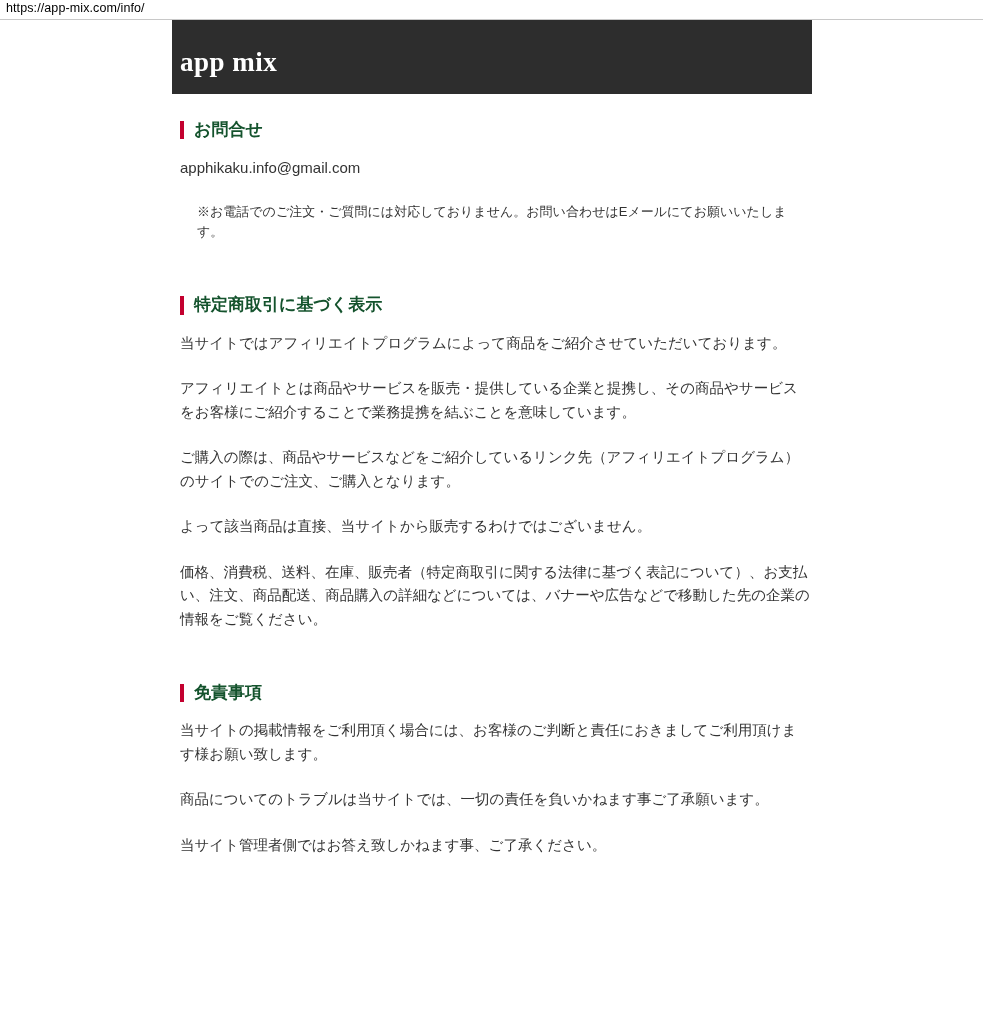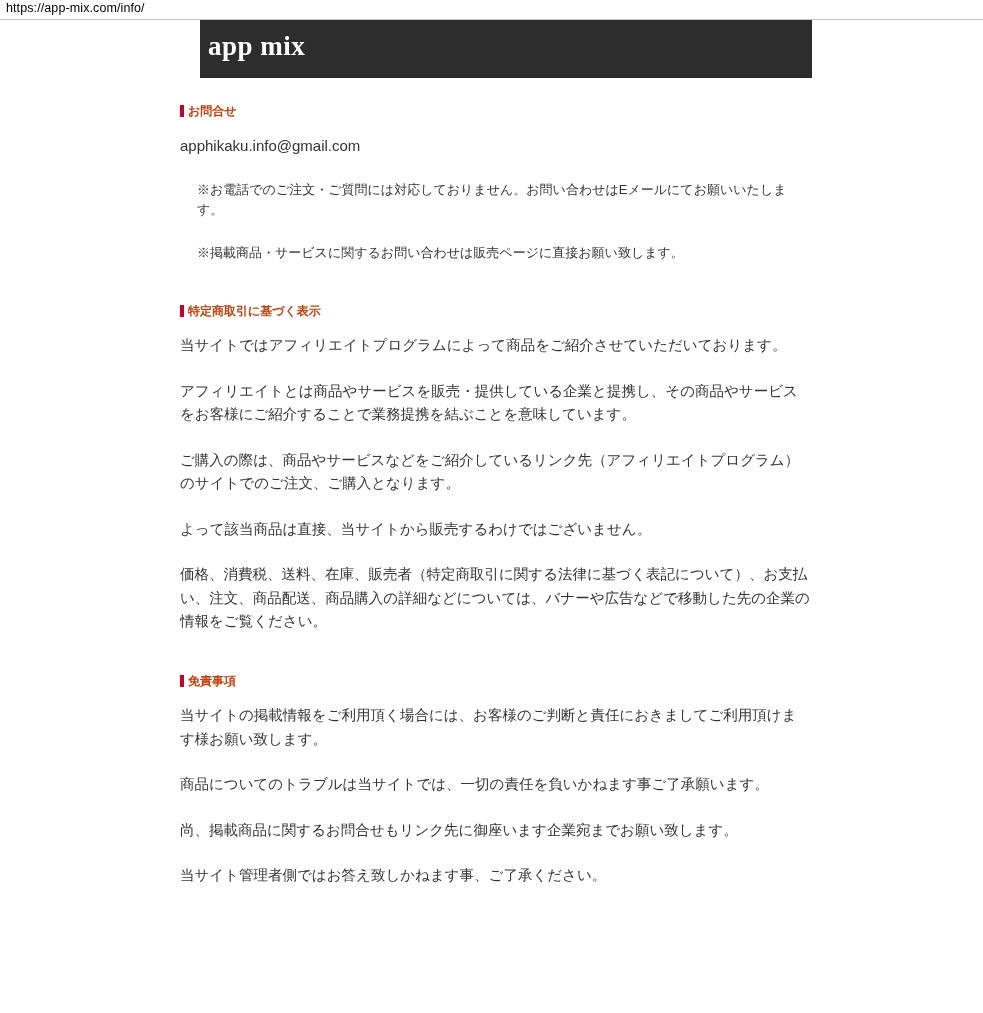--- a/index.html
+++ b/index.html
@@ -37,22 +37,21 @@
     top: 0;
     width: 640px;
     background: #ffffff;
   }
   
   .site-header {
     background: #2d2d2d;
     height: 48px;
     display: flex;
     align-items: center;
-    padding: 2px 0 8px 0;
-    margin-left: 28px;
+    padding: 18px 0 8px 0;
   }
   .site-title {
     color: #ffffff;
     font-family: "Liberation Serif", serif;
     font-weight: bold;
     font-size: 27px;
     letter-spacing: 0.5px;
     padding-left: 8px;
     line-height: 1;
   }
@@ -62,39 +61,39 @@
     color: #333333;
     font-size: 14.5px;
     line-height: 1.55;
   }
   .lead {
     margin: 22px 0 0 0;
     font-size: 15px;
     color: #333;
   }
   h2.section {
-    font-size: 12px;
+    font-size: 17px;
     font-weight: bold;
-    color: #c2410c;
+    color: #14532d;
     margin: 26px 0 16px 0;
-    padding-left: 8px;
+    padding-left: 14px;
     position: relative;
     line-height: 1.2;
   }
   h2.section::before {
     content: "";
     position: absolute;
     left: 0;
     top: 1px;
     bottom: 1px;
     width: 4px;
     background: #c3002f;
   }
   h2.section.spaced {
-    margin-top: 40px;
+    margin-top: 52px;
   }
   p.para {
     margin: 0 0 22px 0;
     color: #333333;
     font-size: 14.5px;
     line-height: 1.62;
   }
   p.small {
     font-size: 13px;
     color: #333;
@@ -120,31 +119,29 @@
     <div class="site-header">
       <div class="site-title">app mix</div>
     </div>
 
     <div class="content">
 
 
       <h2 class="section">お問合せ</h2>
       <p class="email">apphikaku.info@gmail.com</p>
       <p class="small">※お電話でのご注文・ご質問には対応しておりません。お問い合わせはEメールにてお願いいたします。</p>
-      <p class="small">※掲載商品・サービスに関するお問い合わせは販売ページに直接お願い致します。</p>
 
       <h2 class="section spaced">特定商取引に基づく表示</h2>
       <p class="para">当サイトではアフィリエイトプログラムによって商品をご紹介させていただいております。</p>
       <p class="para">アフィリエイトとは商品やサービスを販売・提供している企業と提携し、その商品やサービスをお客様にご紹介することで業務提携を結ぶことを意味しています。</p>
       <p class="para">ご購入の際は、商品やサービスなどをご紹介しているリンク先（アフィリエイトプログラム）のサイトでのご注文、ご購入となります。</p>
       <p class="para">よって該当商品は直接、当サイトから販売するわけではございません。</p>
       <p class="para">価格、消費税、送料、在庫、販売者（特定商取引に関する法律に基づく表記について）、お支払い、注文、商品配送、商品購入の詳細などについては、バナーや広告などで移動した先の企業の情報をご覧ください。</p>
 
       <h2 class="section spaced">免責事項</h2>
       <p class="para">当サイトの掲載情報をご利用頂く場合には、お客様のご判断と責任におきましてご利用頂けます様お願い致します。</p>
       <p class="para">商品についてのトラブルは当サイトでは、一切の責任を負いかねます事ご了承願います。</p>
-      <p class="para">尚、掲載商品に関するお問合せもリンク先に御座います企業宛までお願い致します。</p>
       <p class="para">当サイト管理者側ではお答え致しかねます事、ご了承ください。</p>
 
     </div>
 
   </div>
 </div>
 
 </body></html>

